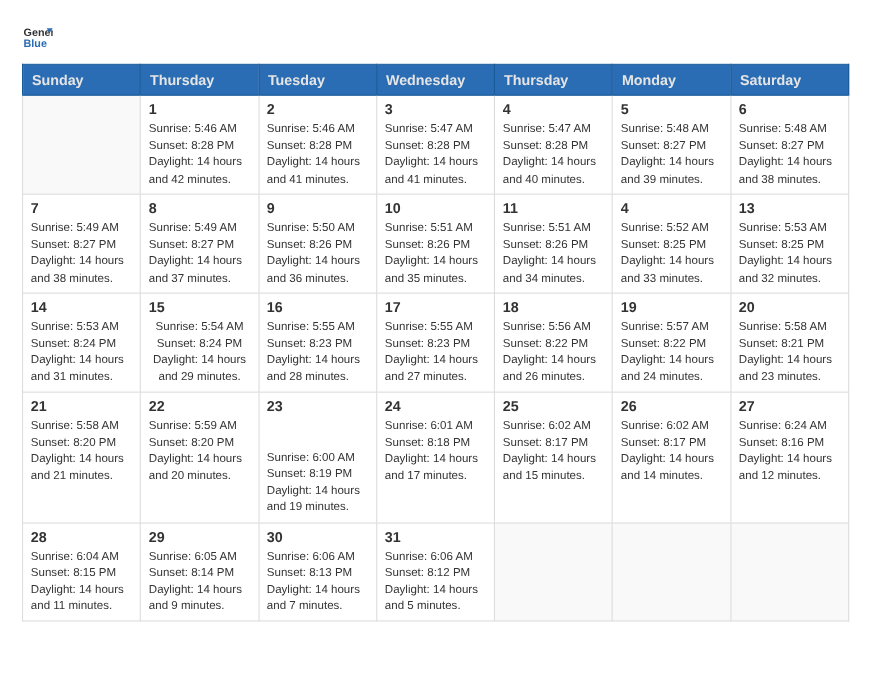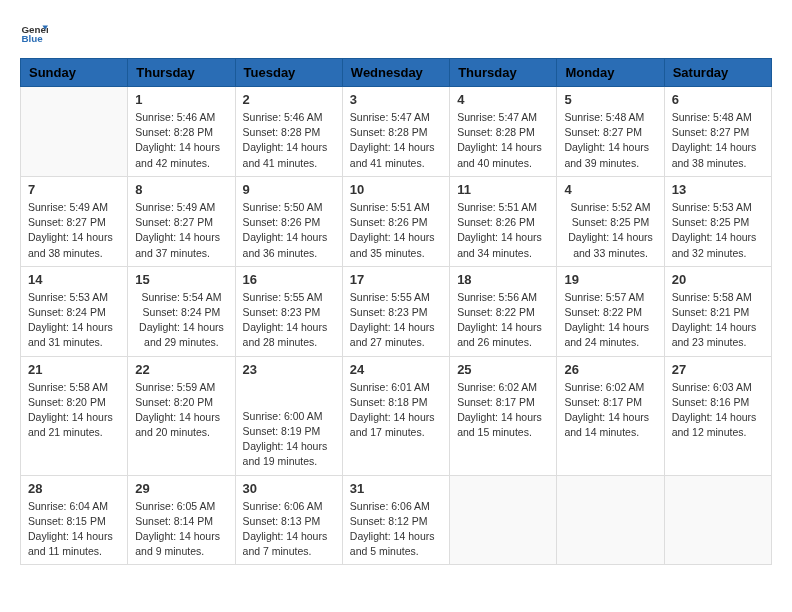--- a/index.html
+++ b/index.html
@@ -38,21 +38,21 @@
       font-size: 16px;
       color: #555;
     }
     .calendar {
       width: 100%;
       border-collapse: collapse;
       border: 1px solid #ccc;
     }
     .calendar th {
       background-color: #2a6db5;
-      color: #000000;
+      color: #e5e5e5;
       font-size: 13px;
       font-weight: bold;
       padding: 6px 8px;
       text-align: left;
       border: 1px solid #1a5a99;
     }
     .calendar td {
       vertical-align: top;
       padding: 5px 7px;
       border: 1px solid #ddd;
@@ -184,21 +184,21 @@
         </td>
         <td>
           <span class="day-number">11</span>
           <div class="day-info" style="white-space: pre-line;">Sunrise: 5:51 AM
 Sunset: 8:26 PM
 Daylight: 14 hours
 and 34 minutes.</div>
         </td>
         <td>
           <span class="day-number">4</span>
-          <div class="day-info" style="white-space: pre-line; text-align: center;">Sunrise: 5:52 AM
+          <div class="day-info" style="white-space: pre-line;">Sunrise: 5:52 AM
 Sunset: 8:25 PM
 Daylight: 14 hours
 and 33 minutes.</div>
         </td>
         <td>
           <span class="day-number">13</span>
           <div class="day-info" style="white-space: pre-line;">Sunrise: 5:53 AM
 Sunset: 8:25 PM
 Daylight: 14 hours
 and 32 minutes.</div>
@@ -293,21 +293,21 @@
         </td>
         <td>
           <span class="day-number">26</span>
           <div class="day-info" style="white-space: pre-line;">Sunrise: 6:02 AM
 Sunset: 8:17 PM
 Daylight: 14 hours
 and 14 minutes.</div>
         </td>
         <td>
           <span class="day-number">27</span>
-          <div class="day-info" style="white-space: pre-line;">Sunrise: 6:03 AM
+          <div class="day-info" style="white-space: pre-line;">Sunrise: 6:24 AM
 Sunset: 8:16 PM
 Daylight: 14 hours
 and 12 minutes.</div>
         </td>
       </tr>
       <tr>
         <td>
           <span class="day-number">28</span>
           <div class="day-info" style="white-space: pre-line;">Sunrise: 6:04 AM
 Sunset: 8:15 PM

